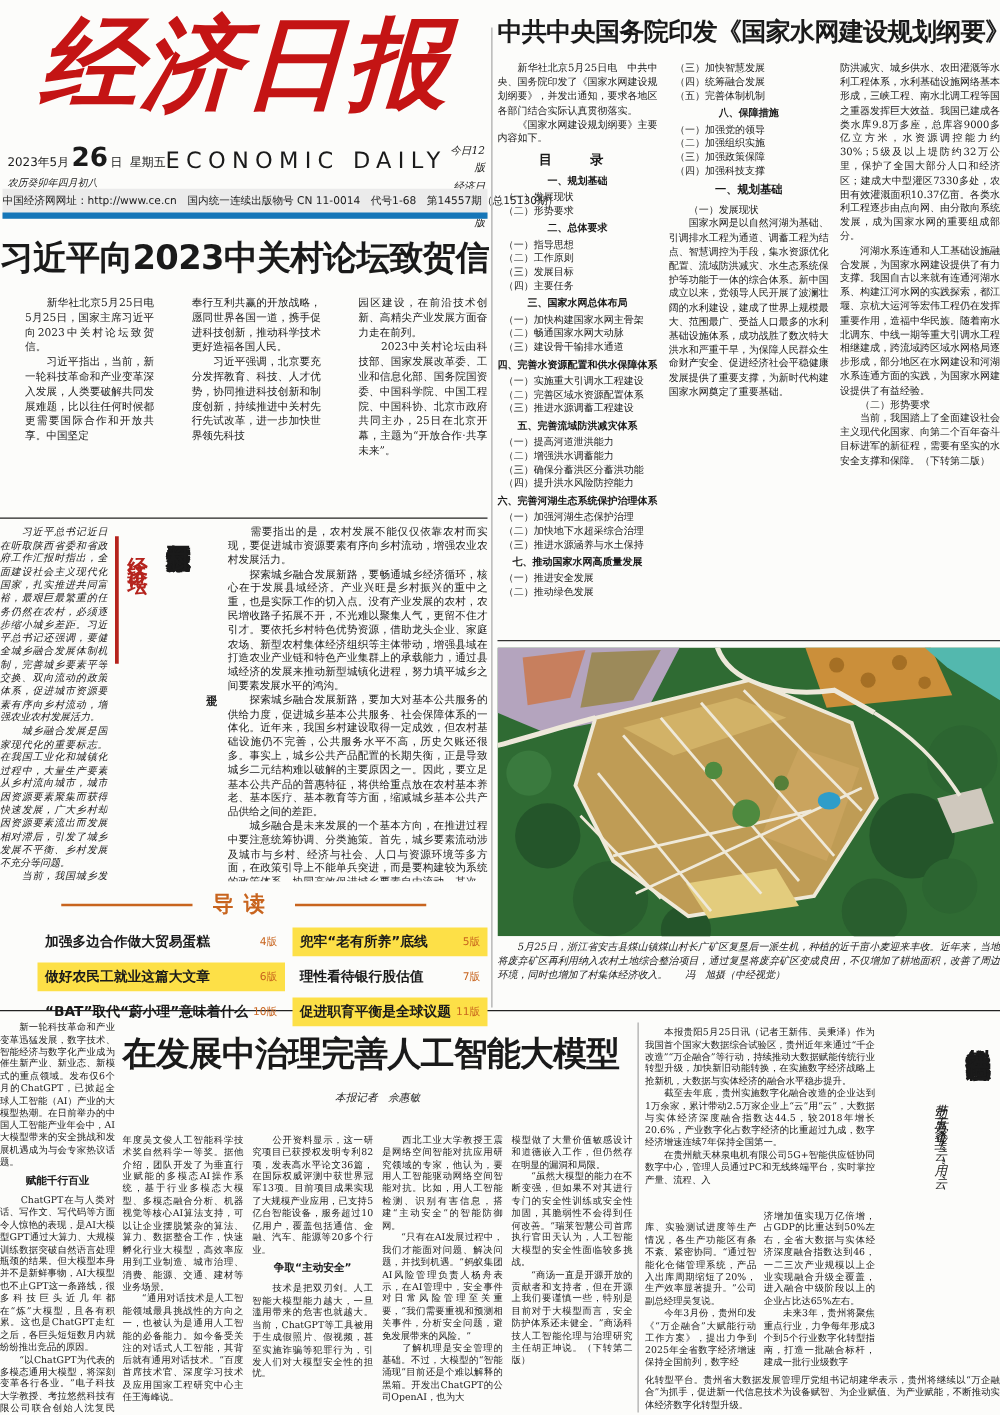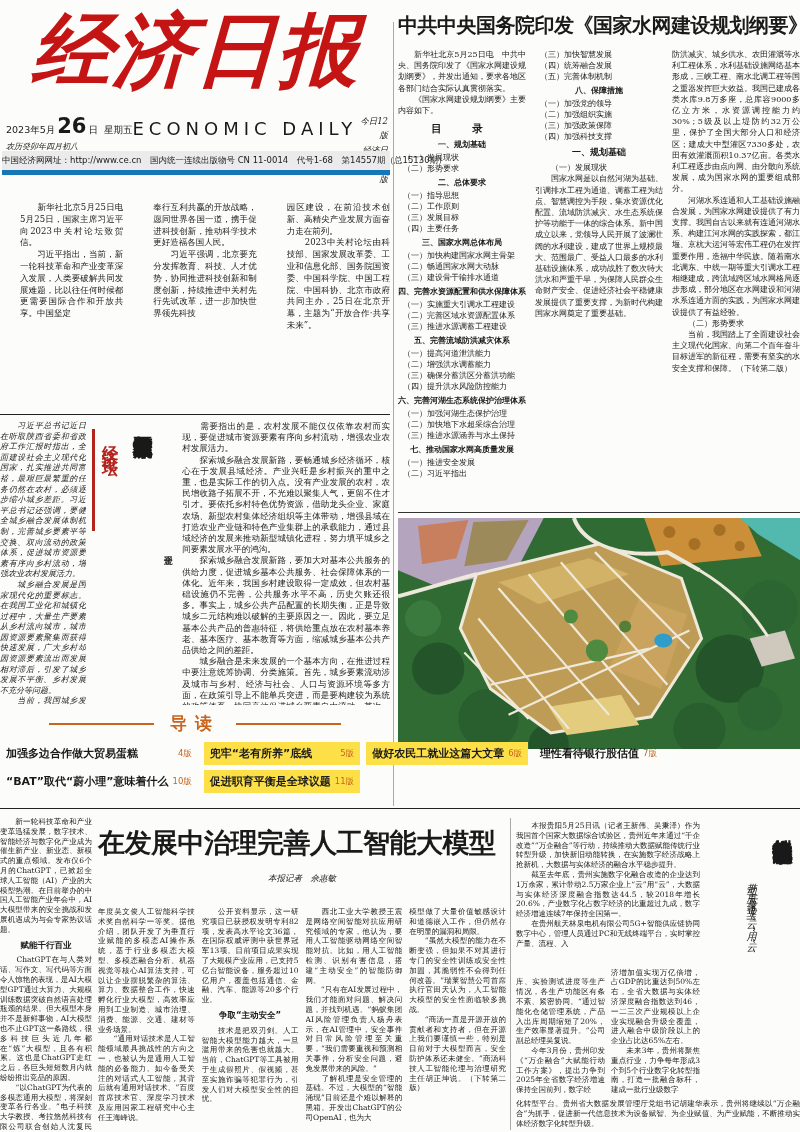--- a/index.html
+++ b/index.html
@@ -67,21 +67,21 @@
   .forum-title { writing-mode:vertical-rl; font-family:var(--sans); font-weight:900; font-size:19.5px;
                  line-height:1.55; height:284px; margin-left:6px; }
   .forum-author { writing-mode:vertical-rl; font-size:9px; margin:128px 4px 0 4px; height:70px; }
   .forum-right { flex:1; height:284px; overflow:hidden; font-size:8.5px; line-height:11.2px; margin-left:4px; }
 
   
   .duyu { position:absolute; left:0; top:712px; width:390px; }
   .duyu-head { display:flex; align-items:center; justify-content:center; gap:16px; }
   .duyu-rule { width:105px; border-top:2px solid #c8641e; }
   .duyu-title { font-family:var(--sans); font-size:17px; font-weight:900; color:#c8641e; letter-spacing:8px; }
-  .duyu-grid { margin-top:7px; display:grid; grid-template-columns:1fr 1fr 1fr 1fr; gap:5px 6px; }
+  .duyu-grid { margin-top:7px; display:grid; grid-template-columns:1fr 1fr; gap:5px 6px;padding-left:30px; }
   .duyu-item { display:flex; justify-content:space-between; align-items:center; padding:4px 6px;
                font-family:var(--sans); font-size:11px; font-weight:bold; white-space:nowrap; }
   .duyu-item.pink { background:#fde047; }
   .duyu-page { color:#c8641e; font-size:8.5px; font-weight:normal; margin-left:4px; }
 
   
   .ai { position:absolute; left:0; top:815px; width:506px; height:317px; }
   .ai-col1 { position:absolute; left:0; top:2px; width:92px; height:315px; overflow:hidden; font-size:7.5px; line-height:9.8px; }
   .ai-head { position:absolute; left:98px; top:10px; width:408px; }
   .ai-headline { font-family:var(--sans); font-size:27px; font-weight:900; white-space:nowrap; letter-spacing:-0.5px; }
@@ -154,21 +154,21 @@
             <div class="toc-line toc-i">（一）提高河道泄洪能力</div>
             <div class="toc-line toc-i">（二）增强洪水调蓄能力</div>
             <div class="toc-line toc-i">（三）确保分蓄洪区分蓄洪功能</div>
             <div class="toc-line toc-i">（四）提升洪水风险防控能力</div>
             <div class="toc-line toc-h">六、完善河湖生态系统保护治理体系</div>
             <div class="toc-line toc-i">（一）加强河湖生态保护治理</div>
             <div class="toc-line toc-i">（二）加快地下水超采综合治理</div>
             <div class="toc-line toc-i">（三）推进水源涵养与水土保持</div>
             <div class="toc-line toc-h">七、推动国家水网高质量发展</div>
             <div class="toc-line toc-i">（一）推进安全发展</div>
-            <div class="toc-line toc-i">（二）习近平指出</div>
+            <div class="toc-line toc-i">（二）推动绿色发展</div>
           </div>
       </div>
       <div class="wcol">
         <div>
 
         <div class="toc-line toc-i">（三）加快智慧发展</div>
             <div class="toc-line toc-i">（四）统筹融合发展</div>
             <div class="toc-line toc-i">（五）完善体制机制</div>
             <div class="toc-line toc-h">八、保障措施</div>
             <div class="toc-line toc-i">（一）加强党的领导</div>
@@ -226,22 +226,24 @@
           <line x1="66" y1="134" x2="130" y2="200"></line>
         <line x1="92" y1="166" x2="250" y2="130"></line>
           <line x1="110" y1="196" x2="290" y2="112"></line>
       </g>
       <ellipse cx="264" cy="122" rx="9" ry="7" fill="#2e9dc9"></ellipse>
       <circle cx="198" cy="132" r="11" fill="#4e8a3f"></circle>
         <circle cx="172" cy="98" r="7" fill="#4e8a3f"></circle>
       <circle cx="226" cy="108" r="6" fill="#557f39"></circle>
     </svg>
   </figure>
+  <figcaption class="caption"><span>　　5月25日，浙江省安吉县煤山镇煤山村长广矿区复垦后一派生机，种植的近千亩小麦迎来丰收。近年来，当地将废弃矿区再利用纳入农村土地综合整治项目，通过复垦将废弃矿区变成良田，不仅增加了耕地面积，改善了周边环境，同时也增加了村集体经济收入。</span><span class="credit">冯　旭摄（中经视觉）</span></figcaption>
 
   <section class="hexin">
+    <h1 class="hexin-headline">习近平向2023中关村论坛致贺信</h1>
     <div class="hexin-cols">
       <div class="hcol body-text">　　新华社北京5月25日电　5月25日，国家主席习近平向2023中关村论坛致贺信。
 　　习近平指出，当前，新一轮科技革命和产业变革深入发展，人类要破解共同发展难题，比以往任何时候都更需要国际合作和开放共享。中国坚定</div>
       <div class="hcol body-text">奉行互利共赢的开放战略，愿同世界各国一道，携手促进科技创新，推动科学技术更好造福各国人民。
 　　习近平强调，北京要充分发挥教育、科技、人才优势，协同推进科技创新和制度创新，持续推进中关村先行先试改革，进一步加快世界领先科技</div>
       <div class="hcol body-text">园区建设，在前沿技术创新、高精尖产业发展方面奋力走在前列。
 　　2023中关村论坛由科技部、国家发展改革委、工业和信息化部、国务院国资委、中国科学院、中国工程院、中国科协、北京市政府共同主办，25日在北京开幕，主题为“开放合作·共享未来”。</div>
     </div>
   </section>
 

